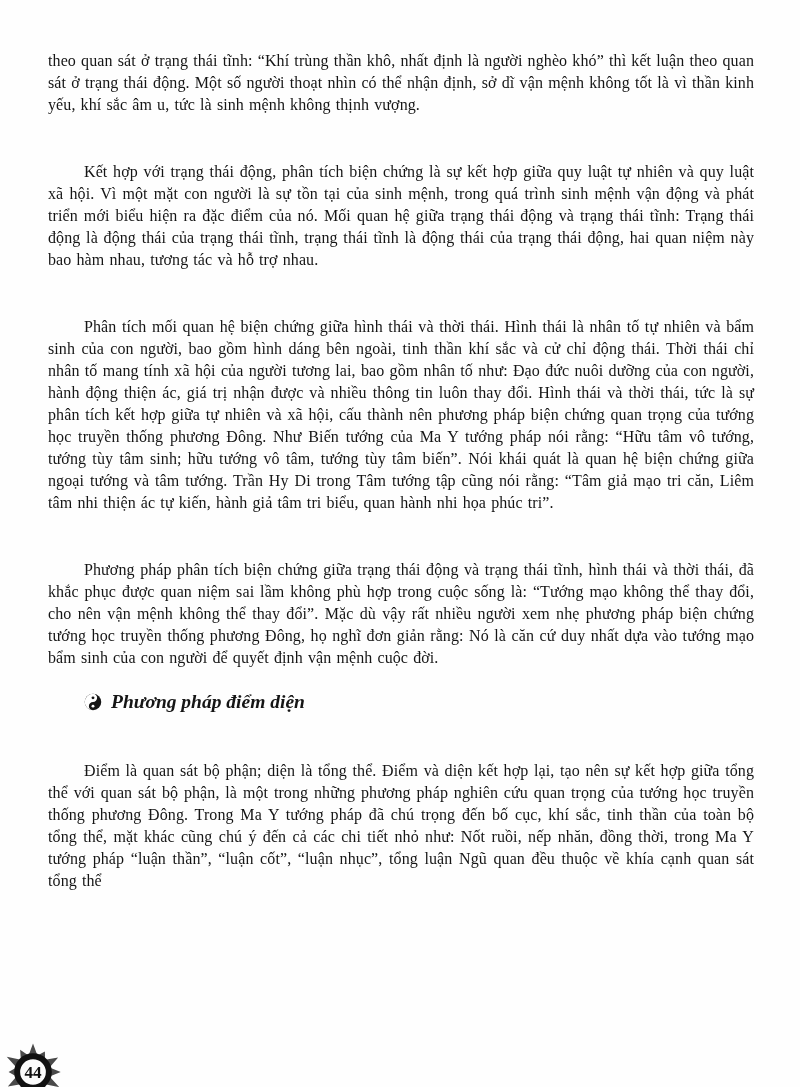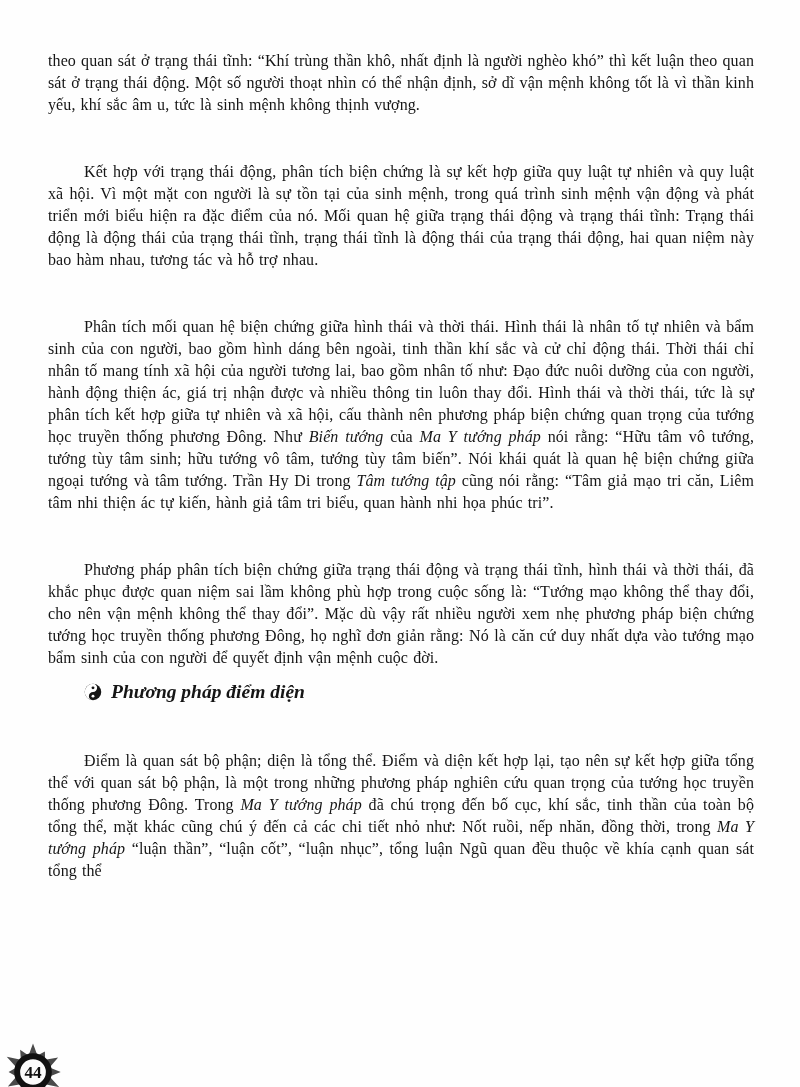--- a/index.html
+++ b/index.html
@@ -27,26 +27,26 @@
   }
   .para {
     font-size: 16px;
     line-height: 22px;
     text-align: justify;
     text-indent: 0;
     letter-spacing: 0.1px;
     word-spacing: 1px;
   }
   .para.indent { text-indent: 36px; margin-top: 45px; }
-  .para .it { font-style: italic; }
+  .para .it { }
   .section-heading {
     display: flex;
     align-items: center;
     gap: 9px;
-    margin: 9px 0 6px 36px;
+    margin: 19px 0 6px 36px;
     font-size: 19.5px;
     line-height: 27px;
     font-weight: bold;
     font-style: italic;
   }
   .yy {
     display: inline-flex;
     width: 18px;
     height: 18px;
     flex: 0 0 auto;

